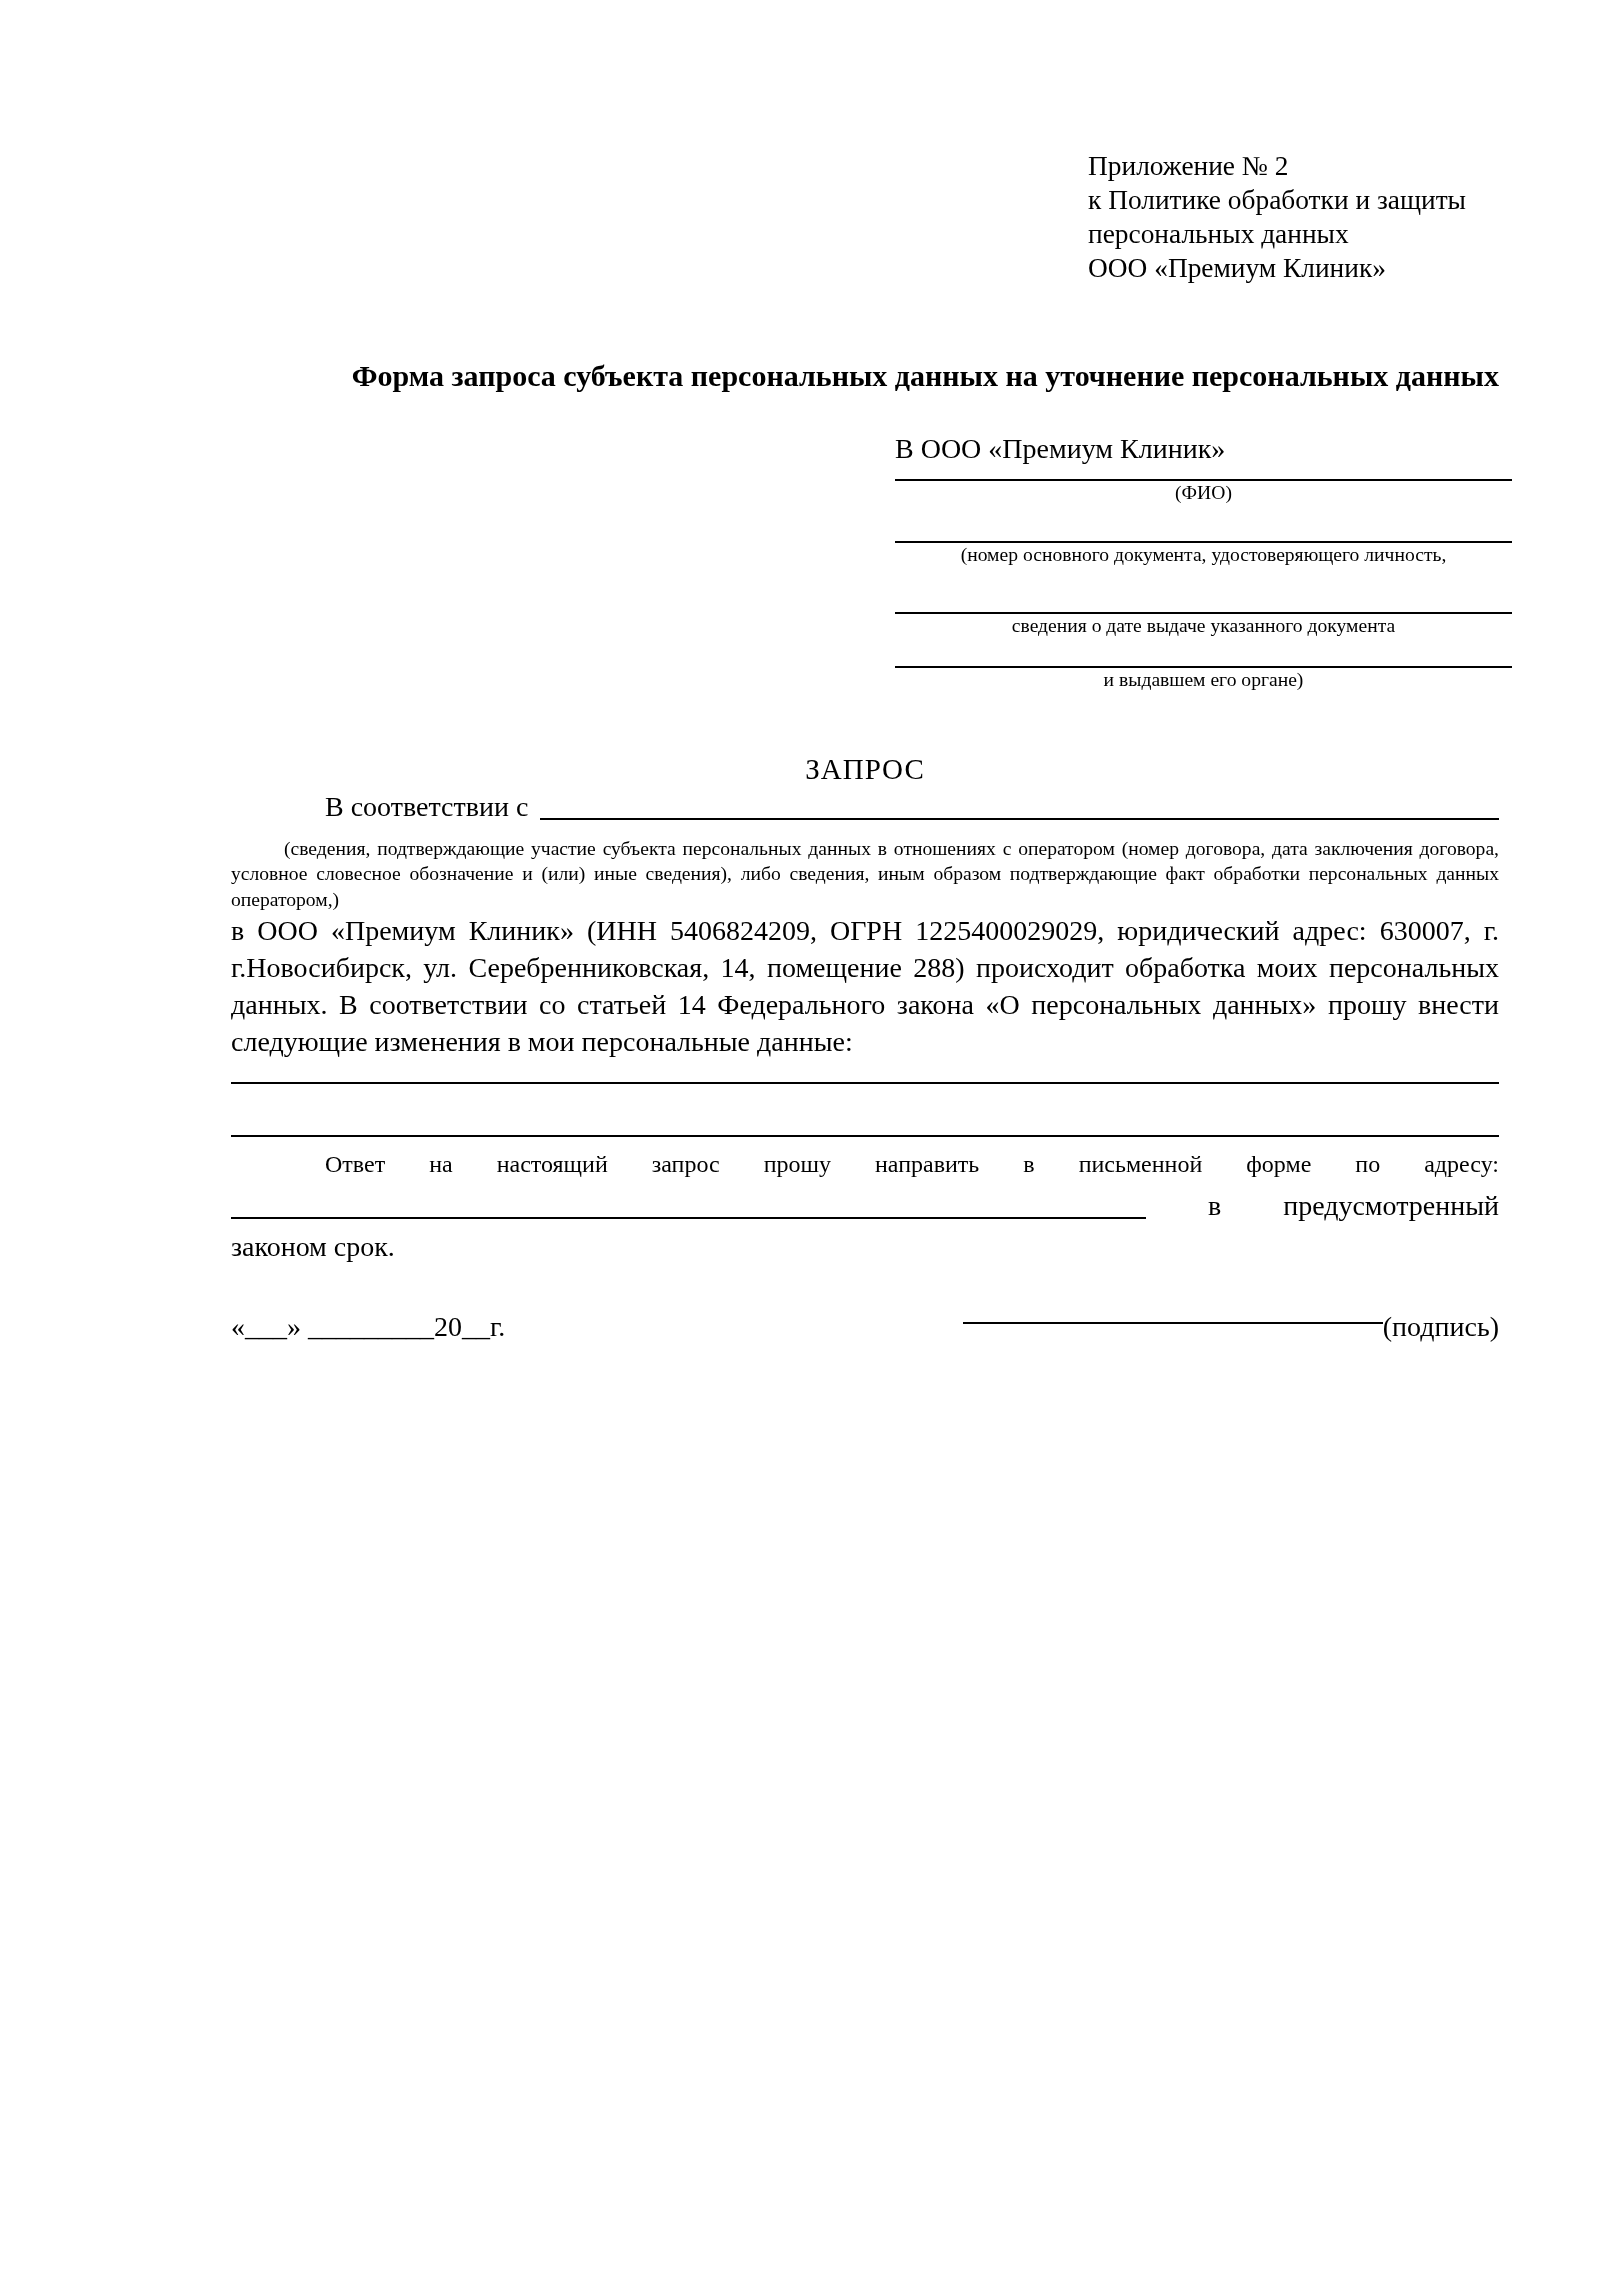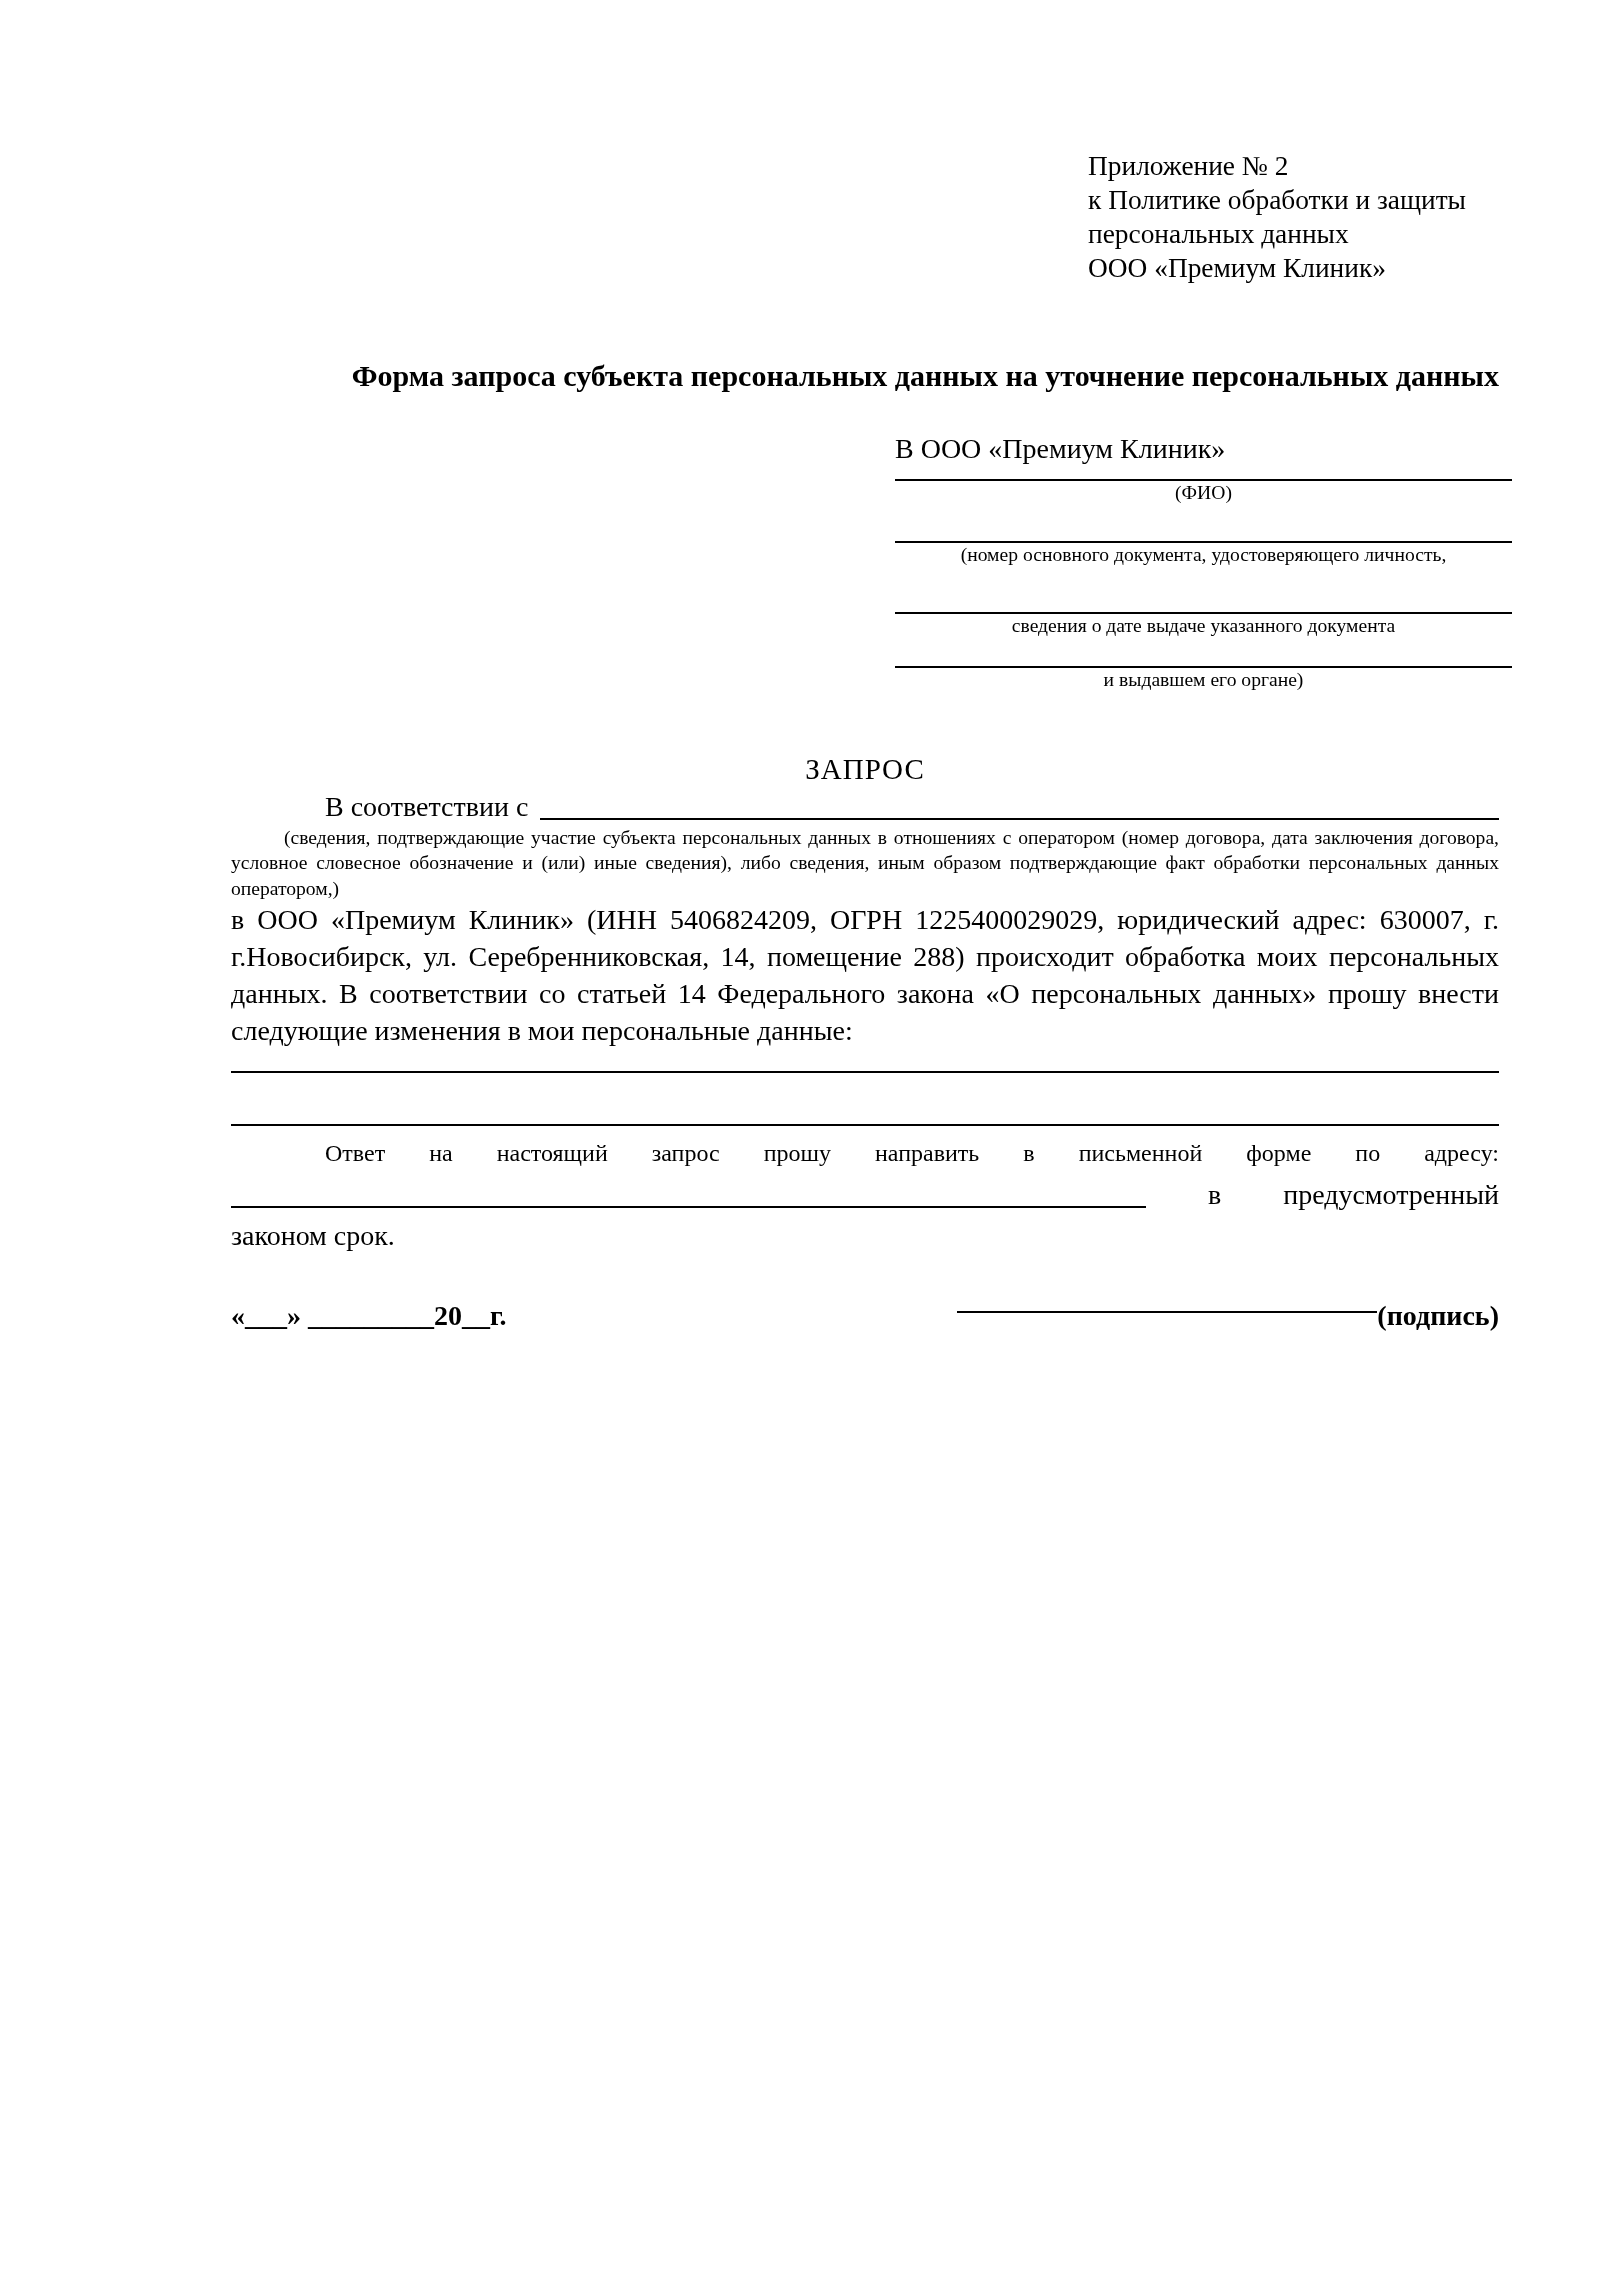--- a/index.html
+++ b/index.html
@@ -71,20 +71,21 @@
     flex: 1;
     border-bottom: 2.9px solid #000;
     margin-bottom: 4.9px;
     margin-left: 11.8px;
   }
   .footnote {
     font-size: 19.6px;
     line-height: 25.5px;
     text-align: justify;
     text-indent: 53px;
+    margin-top: 11px;
   }
   .body-par {
     font-size: 28px;
     line-height: 37px;
     text-align: justify;
   }
   .wide-blank { border-bottom: 2.9px solid #000; }
   .w1 { height: 21.6px; }
   .w2 { height: 51px; }
   .response-line1 {
@@ -112,21 +113,20 @@
     line-height: 37px;
   }
   
   .sign-row {
     margin-top: 43px;
     display: flex;
     justify-content: space-between;
     align-items: flex-end;
     font-size: 28px;
     line-height: 37px;
-    font-weight: bold;
   }
   .sign-right { display: flex; align-items: center; }
   .sign-fill {
     width: 420px;
     border-bottom: 2.9px solid #000;
     margin-bottom: 5.9px;
   }
 </style>
 </head>
 <body>

